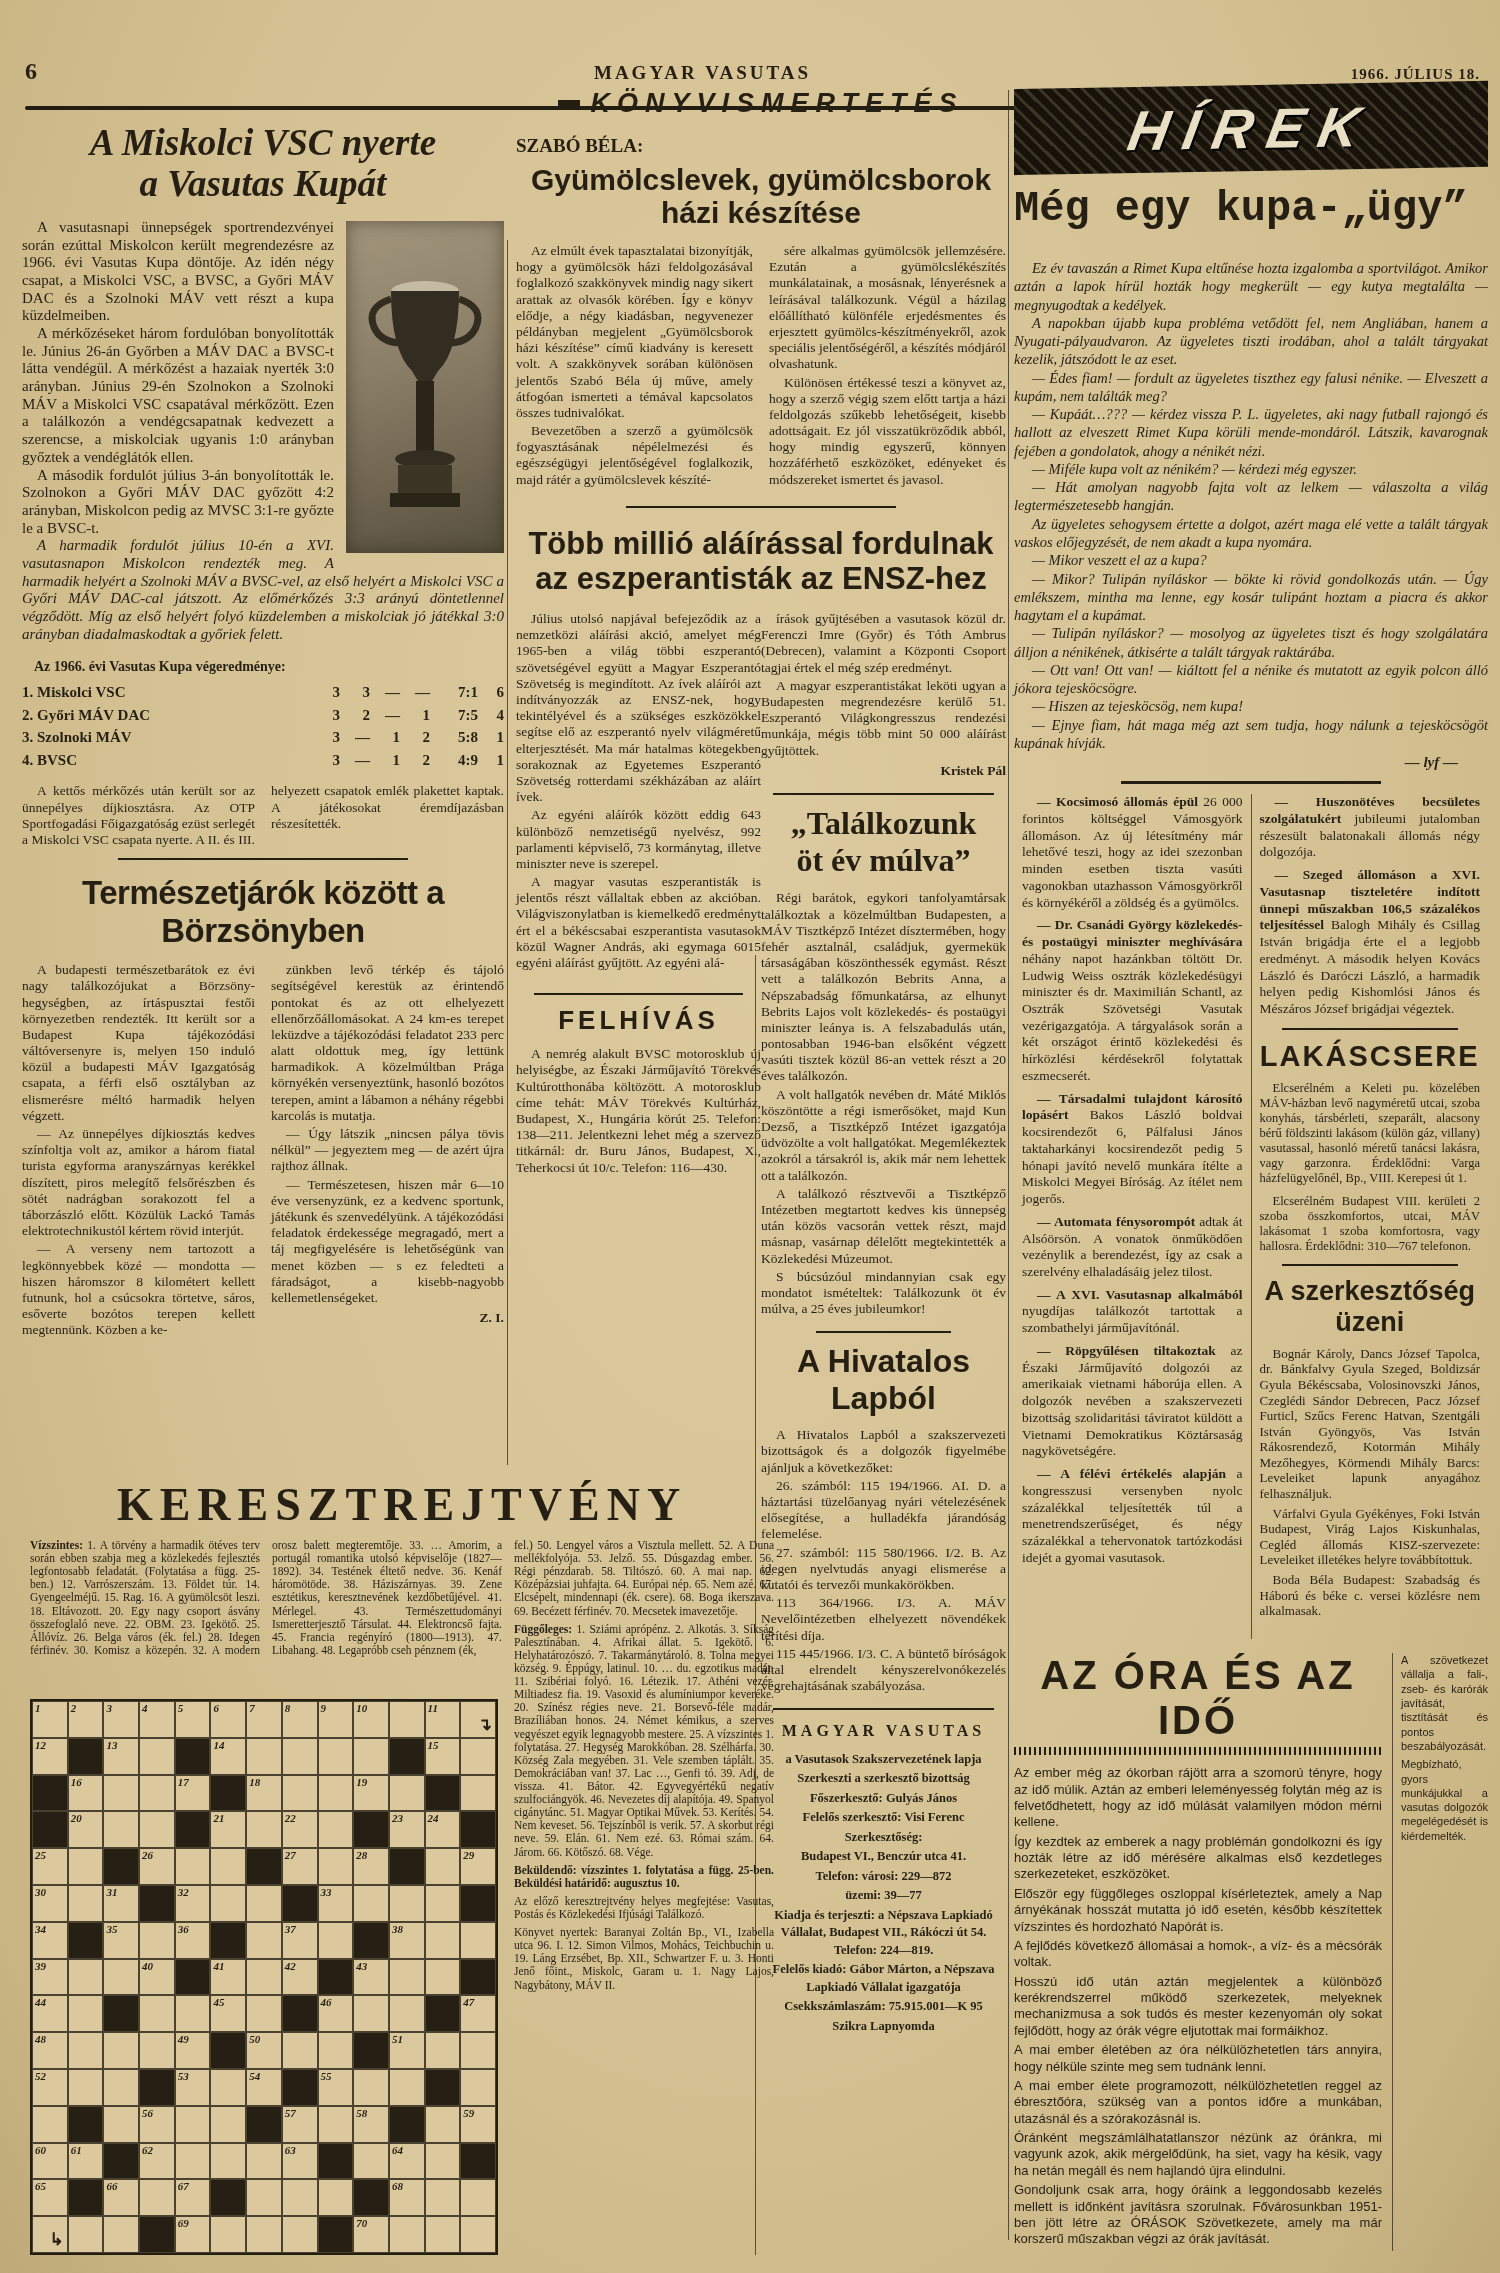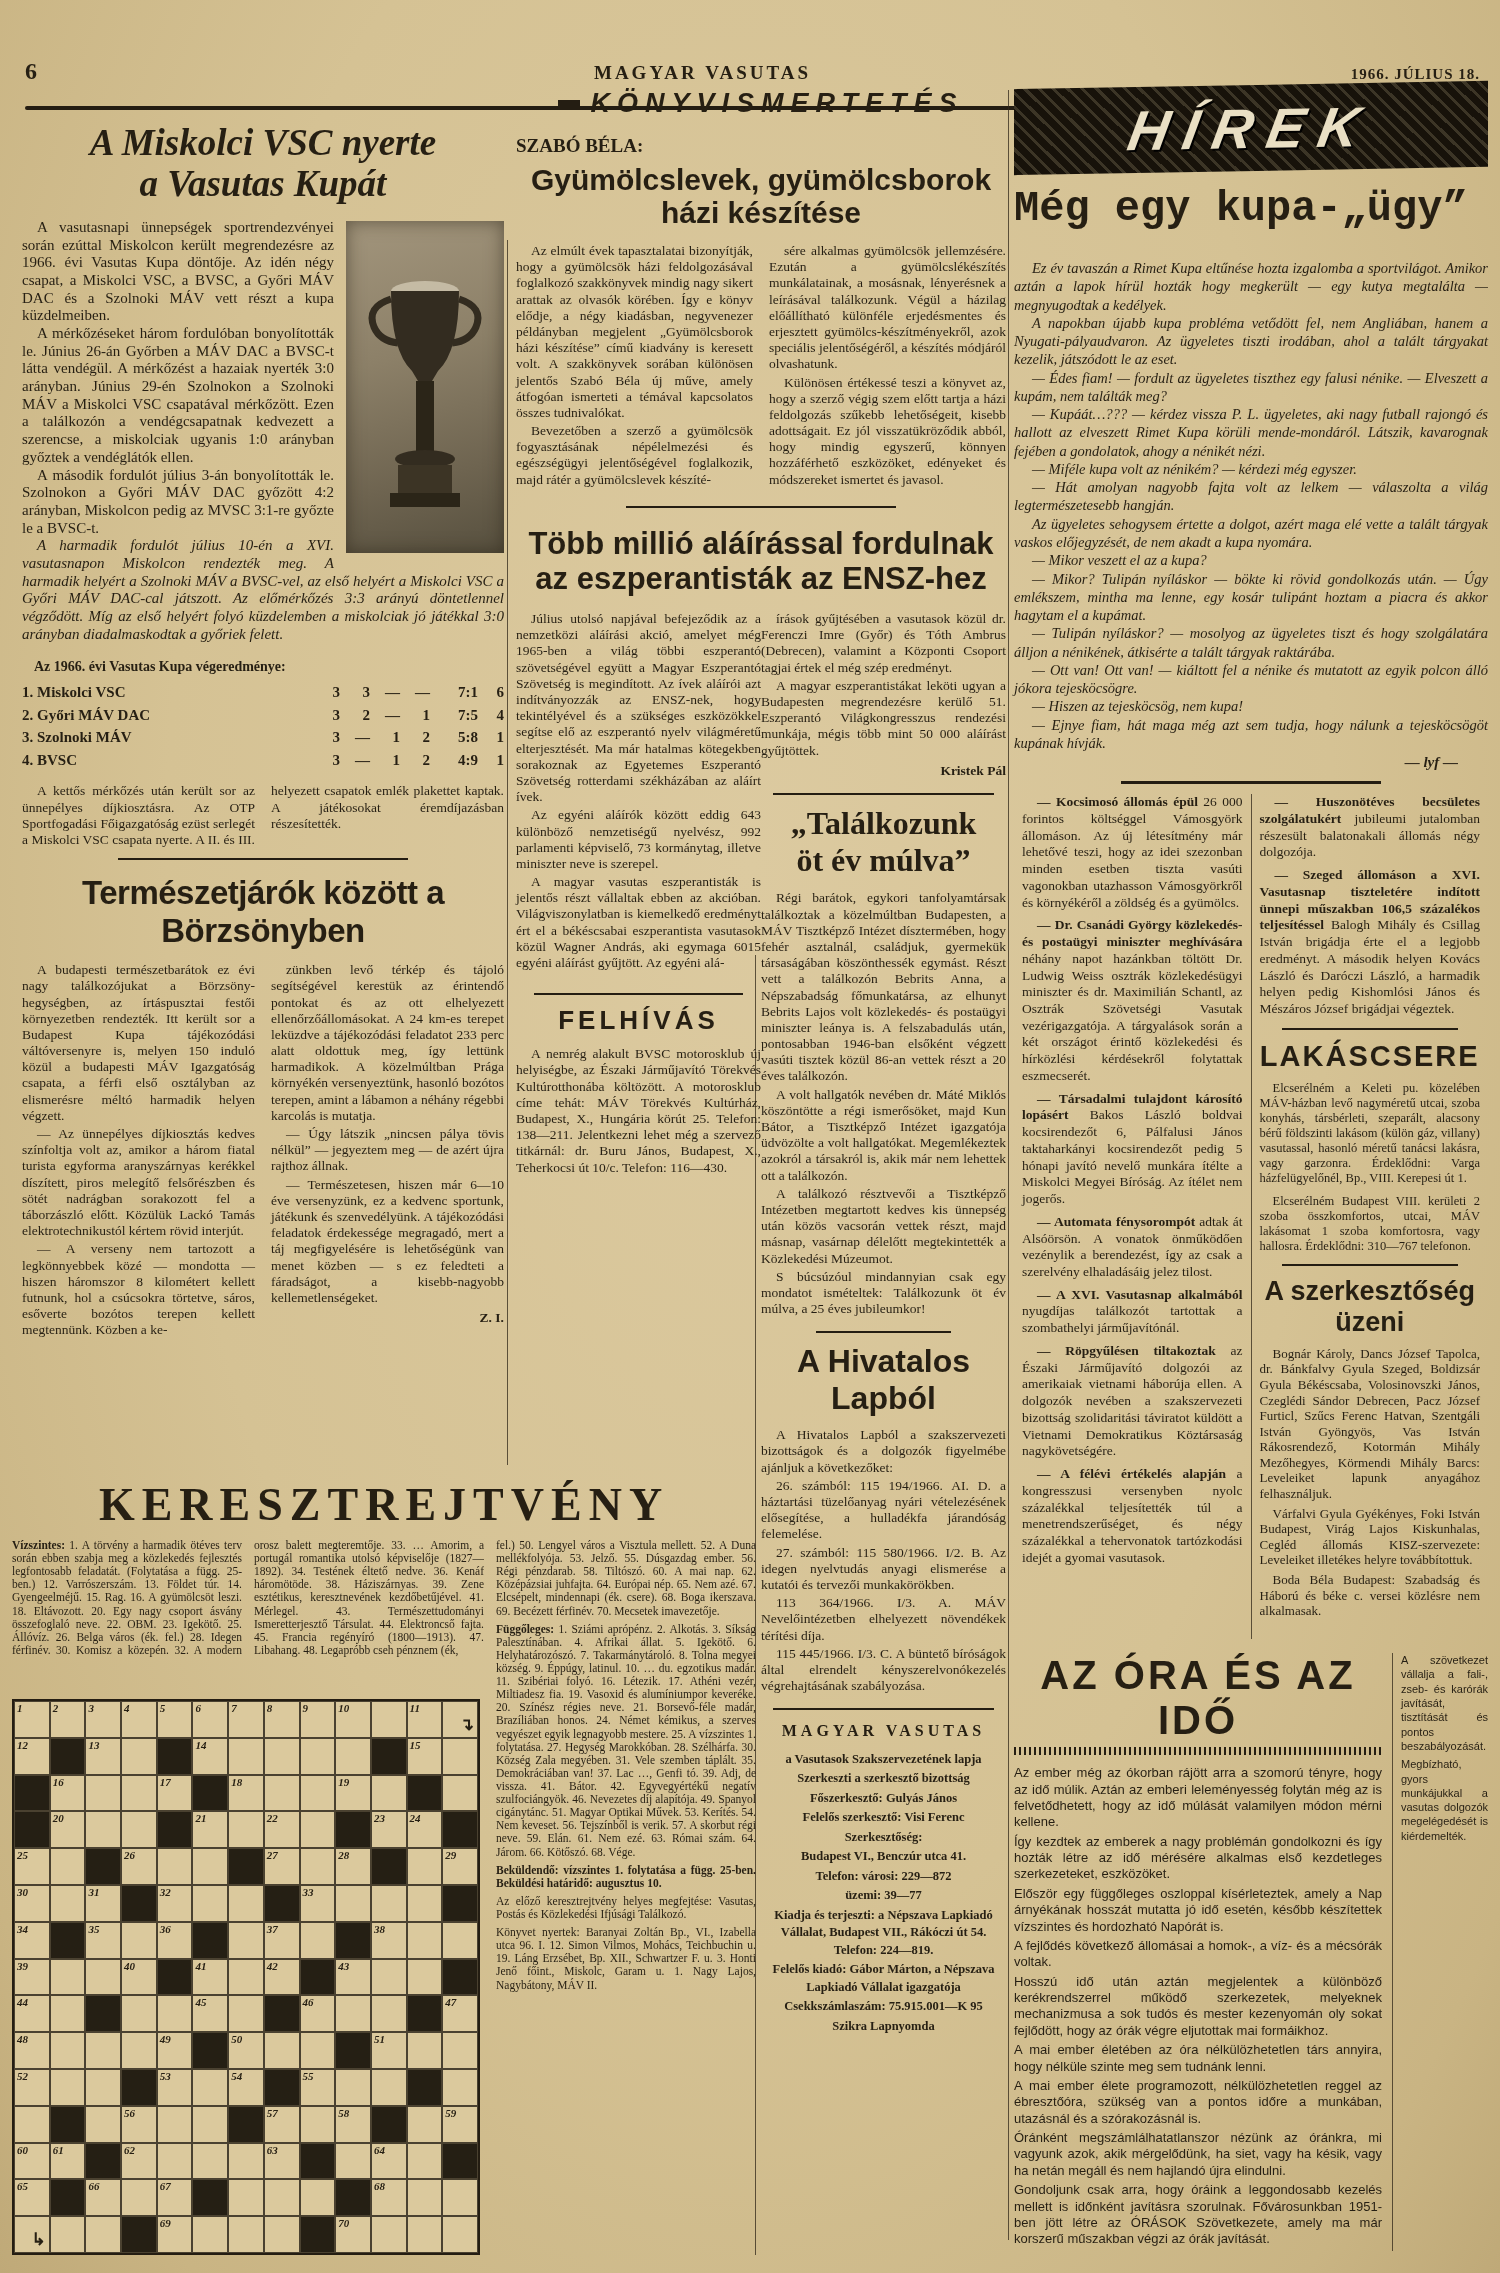--- a/index.html
+++ b/index.html
@@ -12,21 +12,21 @@
   .mh-title{flex:1;text-align:center;font-weight:bold;font-size:19px;letter-spacing:3px;}
   .mh-date{width:220px;text-align:right;font-weight:bold;font-size:15px;letter-spacing:1px;}
   .head-rule{position:absolute;left:25px;top:106px;width:1455px;height:4px;background:#241d12;border-radius:2px;}
   .vrule{position:absolute;width:1px;background:rgba(48,39,24,.75);}
   .hrule{height:2px;background:#241d12;margin:10px auto;}
   
   .zone{position:absolute;}
   #left-zone{left:22px;top:122px;width:482px;}
   #mid-zone{left:516px;top:88px;width:490px;}
   #right-zone{left:1014px;top:85px;width:474px;}
-  #crossword-zone{left:12px;top:1478px;width:744px;}
+  #crossword-zone{left:30px;top:1478px;width:744px;}
   
   .body13 p{margin:0;font-size:15px;line-height:1.18;text-align:justify;text-indent:15px;}
   .italic{font-style:italic;}
   h1,h2,h3{margin:0;}
   
   .cup-title{font-family:"Liberation Serif",serif;font-style:italic;font-weight:bold;
     font-size:37px;line-height:1.12;text-align:center;margin-bottom:14px;}
   .trophy{float:right;width:158px;height:332px;margin:2px 0 10px 12px;
     background:linear-gradient(165deg,#a2957c 0%,#8c8068 40%,#6e6450 75%,#57503f 100%);
     box-shadow:inset 0 0 18px rgba(40,32,18,.55);}
@@ -267,21 +267,21 @@
           </div>
         <div class="sig">Kristek Pál</div>
         <div class="hrule" style="width:90%;margin-top:14px;"></div>
         <h3 class="reunion-title">
           <span>„Találkozunk</span><br>
           <span>öt év múlva”</span>
         </h3>
         <div class="col">
 
         <p>Régi barátok, egykori tanfolyamtársak találkoztak a közelmúltban Budapesten, a MÁV Tisztképző Intézet dísztermében, hogy fehér asztalnál, családjuk, gyermekük társaságában köszönthessék egymást. Részt vett a találkozón Bebrits Anna, a Népszabadság főmunkatársa, az elhunyt Bebrits Lajos volt közlekedés- és postaügyi miniszter leánya is. A felszabadulás után, pontosabban 1946-ban elsőként végzett vasúti tisztek közül 86-an vettek részt a 20 éves találkozón.</p>
-            <p>A volt hallgatók nevében dr. Máté Miklós köszöntötte a régi ismerősöket, majd Kun Bátor, a Tisztképző Intézet igazgatója üdvözölte a volt hallgatókat. Megemlékeztek azokról a társakról is, akik már nem lehettek ott a találkozón.</p>
+            <p>A volt hallgatók nevében dr. Máté Miklós köszöntötte a régi ismerősöket, majd Kun Dezső, a Tisztképző Intézet igazgatója üdvözölte a volt hallgatókat. Megemlékeztek azokról a társakról is, akik már nem lehettek ott a találkozón.</p>
             <p>A találkozó résztvevői a Tisztképző Intézetben megtartott kedves kis ünnepség után közös vacsorán vettek részt, majd másnap, vasárnap délelőtt megtekintették a Közlekedési Múzeumot.</p>
             <p>S búcsúzóul mindannyian csak egy mondatot ismételtek: Találkozunk öt év múlva, a 25 éves jubileumkor!</p>
           </div>
         <div class="hrule" style="width:55%;margin-top:14px;"></div>
         <h3 class="gazette-title">A Hivatalos Lapból</h3>
         <div class="col">
           <p>A Hivatalos Lapból a szakszervezeti bizottságok és a dolgozók figyelmébe ajánljuk a következőket:</p>
           <div>
 
           <p>26. számból: 115 194/1966. AI. D. a háztartási tüzelőanyag nyári vételezésének elősegítése, a hulladékfa járandóság felemelése.</p>

